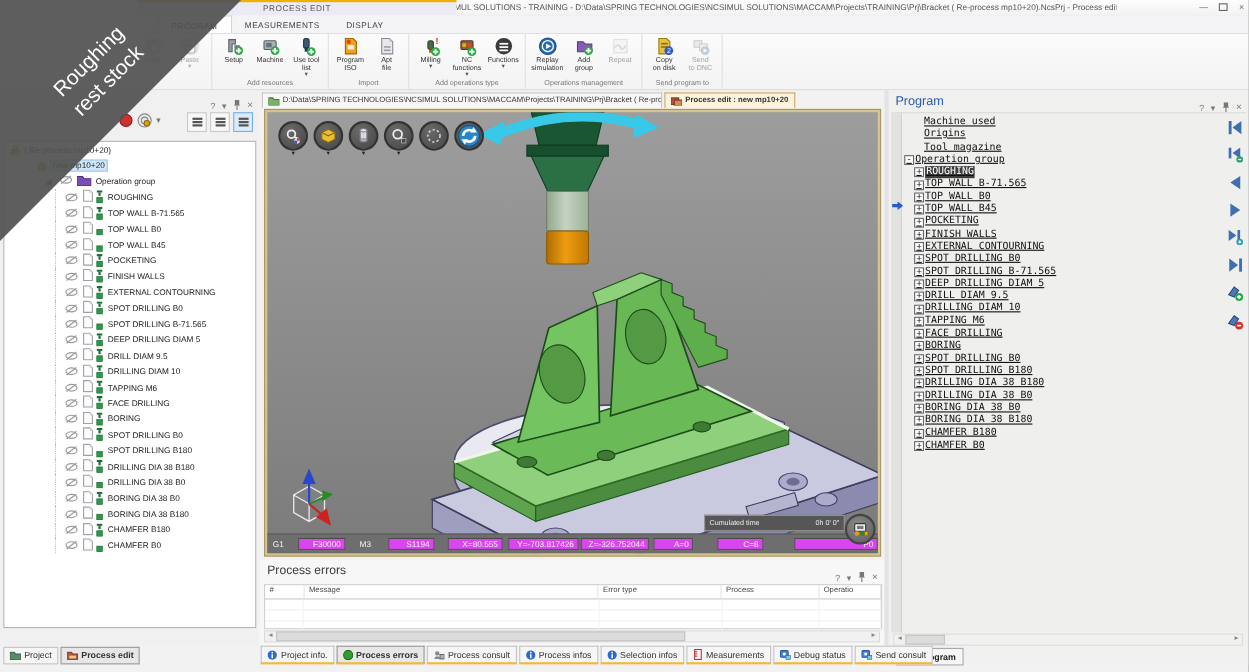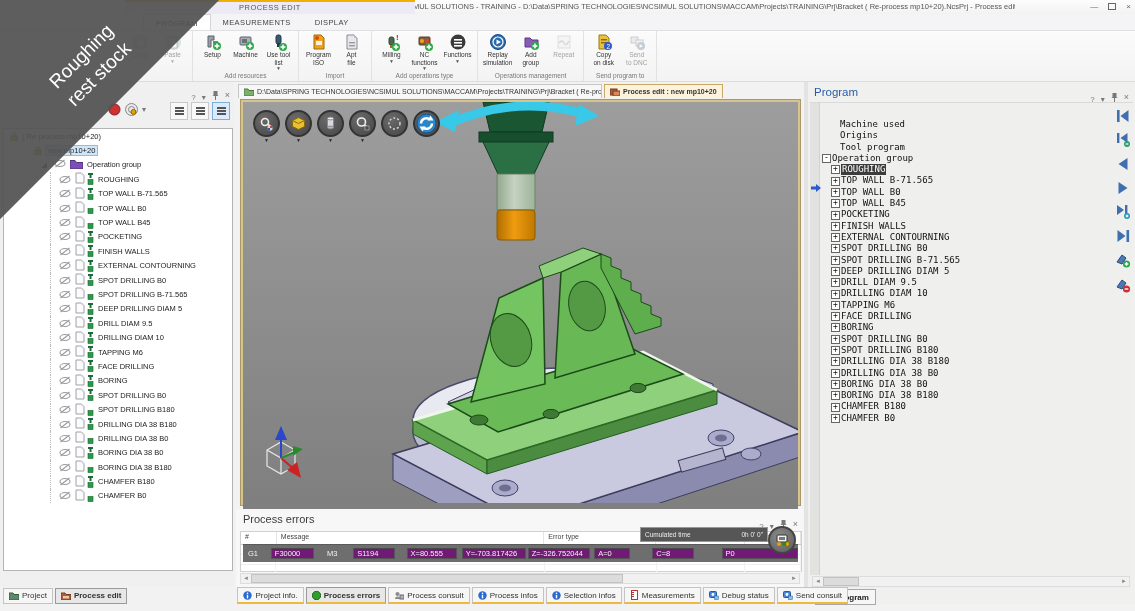--- a/index.html
+++ b/index.html
@@ -61,38 +61,38 @@
   .btn{min-width:34px;height:14px;border:1px solid #b0b0b0;background:linear-gradient(#fefefe,#e9e9e9);
        font-size:8px;color:#333;text-align:center;line-height:13px;padding:0 4px;border-radius:1px;}
   
   #doc-tabs{left:238px;top:84px;width:566px;height:14px;display:flex;gap:2px;}
   .dtab{display:flex;align-items:center;gap:3px;font-size:7px;color:#333;padding:0 5px;
         border:1px solid #c6c6c6;border-bottom:none;background:#f7f7f7;white-space:nowrap;
         overflow:hidden;max-width:352px;}
   .dtab.active{background:#fdf3dd;border-color:#c9a968;font-weight:bold;}
   #viewport{left:240px;top:99px;width:561px;height:407px;border:1px solid #a89868;
             background:#d6c48e;box-sizing:border-box;padding:2px;}
-  #vp-inner{position:relative;width:555px;height:460px;background:linear-gradient(#9d9d9d,#7b7b7b);overflow:hidden;}
+  #vp-inner{position:relative;width:555px;height:401px;background:linear-gradient(#9d9d9d,#7b7b7b);overflow:hidden;}
   #vp-toolbar{position:absolute;left:10px;top:8px;display:flex;gap:5px;z-index:5;}
   .vtool{width:27px;height:27px;border-radius:50%;background:radial-gradient(circle at 35% 30%,#6a6a6a,#464646);
          border:2px solid #333;box-sizing:border-box;display:flex;align-items:center;justify-content:center;}
   .vtool-wrap{display:flex;flex-direction:column;align-items:center;}
   .vtool-wrap .drop{font-size:5px;color:#222;line-height:5px;margin-top:1px;}
   #vp-scene{position:absolute;left:0;top:0;}
   #cumtime{position:absolute;right:30px;bottom:20px;width:118px;height:13px;background:#565656;
            border:1px solid #989898;display:flex;justify-content:space-between;align-items:center;
            padding:0 4px;font-size:6.5px;color:#eee;z-index:6;}
   #vp-clock{position:absolute;right:2px;bottom:8px;width:28px;height:28px;border-radius:50%;
             background:radial-gradient(circle at 40% 35%,#8a8a8a,#5c5c5c);border:2px solid #444;
             box-sizing:border-box;z-index:7;display:flex;align-items:center;justify-content:center;}
   #gcode{position:absolute;left:0;bottom:0;width:555px;height:17px;background:#6e6e6e;
          display:flex;align-items:center;font-size:7.5px;color:#f2f2f2;z-index:5;
          border-top:1px solid #5a5a5a;}
-  .gfield{background:#701a75;border:1px solid #555;border-top-color:#4a4a4a;height:11px;
-          line-height:10px;padding:0 3px;box-sizing:border-box;white-space:nowrap;}
+  .gfield{background:#d946ef;border:1px solid #555;border-top-color:#4a4a4a;height:11px;
+          line-height:10px;padding:0 3px;box-sizing:border-box;white-space:nowrap;text-align:right;}
   .gplain{padding:0 3px;white-space:nowrap;}
   
   #proc-errors{left:236px;top:509px;width:568px;height:78px;background:#f7f7f7;}
   #pe-title{left:7px;top:4px;font-size:11px;color:#3a3a3a;}
   #pe-btns{right:6px;top:6px;display:flex;gap:6px;align-items:center;}
   #pe-table{left:4px;top:22px;width:560px;height:39px;background:#fff;border:1px solid #d0d0d0;}
   #pe-head{display:flex;border-bottom:1px solid #c8c8c8;height:12px;}
   .pe-col{font-size:7px;color:#444;padding:1px 4px;border-right:1px solid #e4e4e4;
           box-sizing:border-box;white-space:nowrap;overflow:hidden;}
   .pe-row{display:flex;height:9px;border-bottom:1px solid #efefef;}
@@ -101,22 +101,22 @@
            border:1px solid #dcdcdc;box-sizing:border-box;}
   .hs-arrow{font-size:6px;color:#888;padding:0 2px;line-height:9px;}
   .hs-thumb{height:7px;background:#dcdcdc;border:1px solid #c2c2c2;}
   
   #splitter-r{left:804px;top:82px;width:4px;height:522px;background:#e3e3e3;}
   #prog-panel{left:808px;top:82px;width:327px;height:522px;background:#f0f0ef;}
   #pp-title{left:6px;top:4px;font-size:11.5px;color:#2a5caa;}
   #pp-btns{right:6px;top:6px;display:flex;gap:6px;align-items:center;}
   #pp-body{left:2px;top:20px;width:323px;height:472px;background:#efefee;border-top:1px solid #dadada;}
   #pp-gutter{left:0;top:0;width:9px;height:472px;background:#e2e2e1;border-right:1px solid #d2d2d2;}
-  #pp-list{left:12px;top:16px;font-family:"DejaVu Sans Mono",monospace;font-size:9px;
-           line-height:11.3px;color:#111;white-space:nowrap;}
+  #pp-list{left:12px;top:3px;font-family:"DejaVu Sans Mono",monospace;font-size:9px;
+           line-height:11.3px;color:#111;white-space:nowrap;text-decoration:underline;}
   .pp-row{display:flex;align-items:center;height:11.3px;}
   .pbox{width:7px;height:7px;border:1px solid #666;background:#fff;font-size:8px;line-height:6px;
         text-align:center;margin-right:1px;flex:none;font-family:"DejaVu Sans Mono",monospace;}
   .pp-sel{background:#3c3c3c;color:#fff;padding:0 1px;}
   #pp-arrow{left:1px;top:75px;}
   #pp-icons{right:2px;top:6px;display:flex;flex-direction:column;gap:6px;align-items:center;}
   #pp-hscroll{left:4px;top:494px;width:318px;}
   #prog-tab{left:7px;top:507px;height:14px;border:1px solid #a8a8a8;background:#f6f6f6;
             display:inline-flex;align-items:center;gap:3px;font-size:8px;color:#222;
             padding:0 6px;font-weight:bold;}
@@ -1195,21 +1195,21 @@
   <div class="abs" id="pp-body">
     <div class="abs" id="pp-gutter"></div>
     <div class="abs" id="pp-arrow">
       <svg width="10" height="8">
           <polygon points="0,2.5 5,2.5 5,0 10,4 5,8 5,5.5 0,5.5" fill="#2a5ad0"></polygon>
         </svg>
     </div>
     <div class="abs" id="pp-list">
         <div class="pp-row" style="padding-left:18px">Machine used</div>
         <div class="pp-row" style="padding-left:18px">Origins</div>
-        <div class="pp-row" style="padding-left:18px">Tool program</div>
+        <div class="pp-row" style="padding-left:18px">Tool magazine</div>
         <div class="pp-row"><span class="pbox">-</span>Operation group</div>
         <div class="pp-row" style="padding-left:9px">
           <span class="pbox">+</span>
           <span class="pp-sel">ROUGHING</span>
         </div>
         <div class="pp-row" style="padding-left:9px">
           <span class="pbox">+</span>
           <span class="">TOP WALL B-71.565</span>
         </div>
         <div class="pp-row" style="padding-left:9px">

